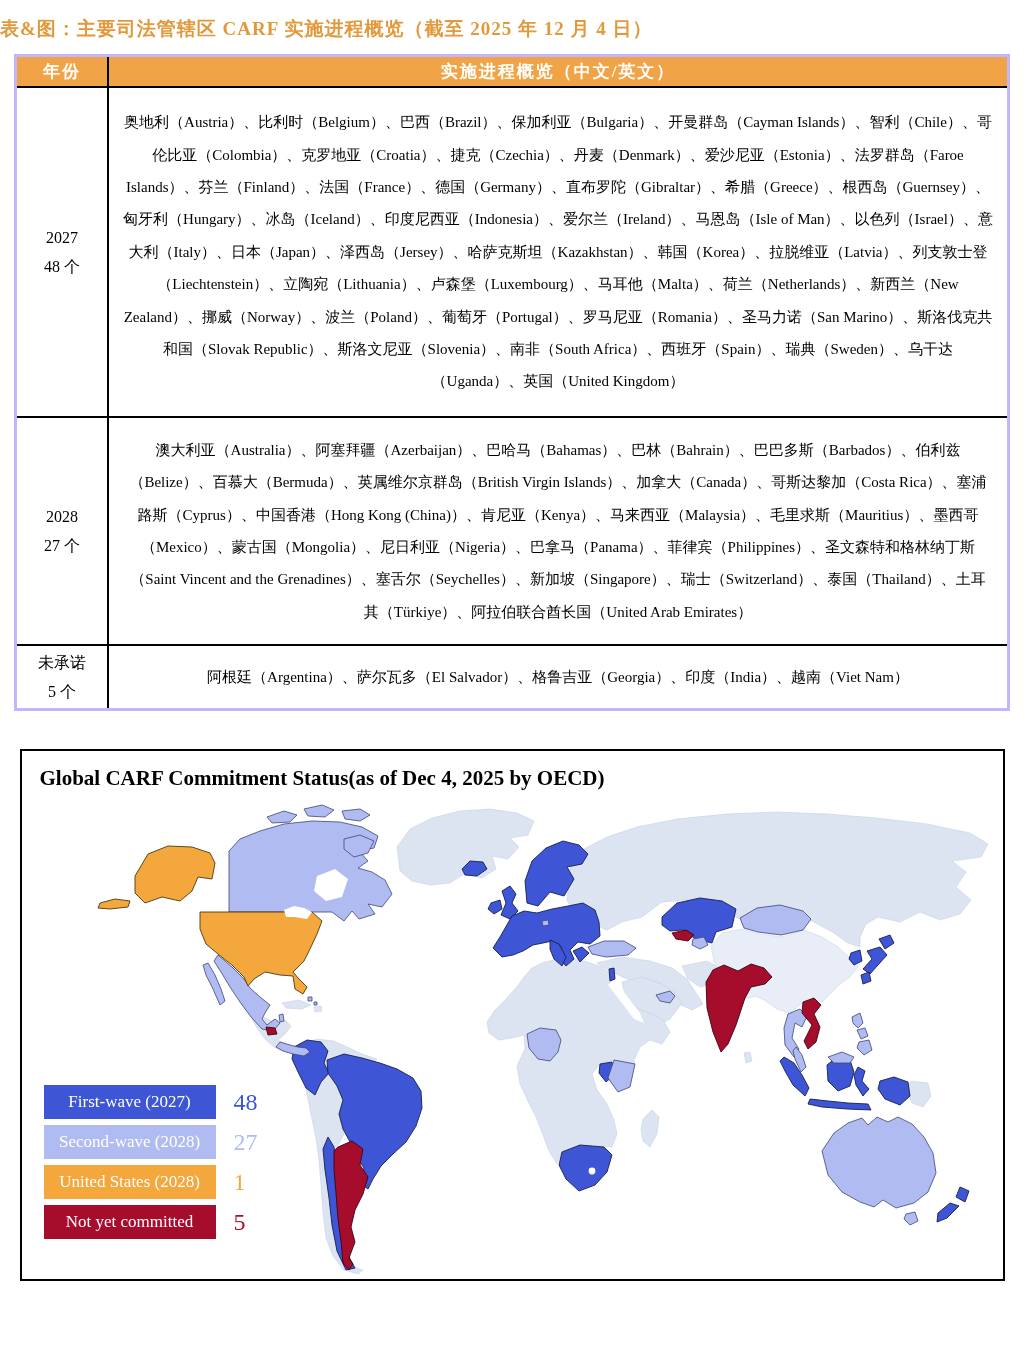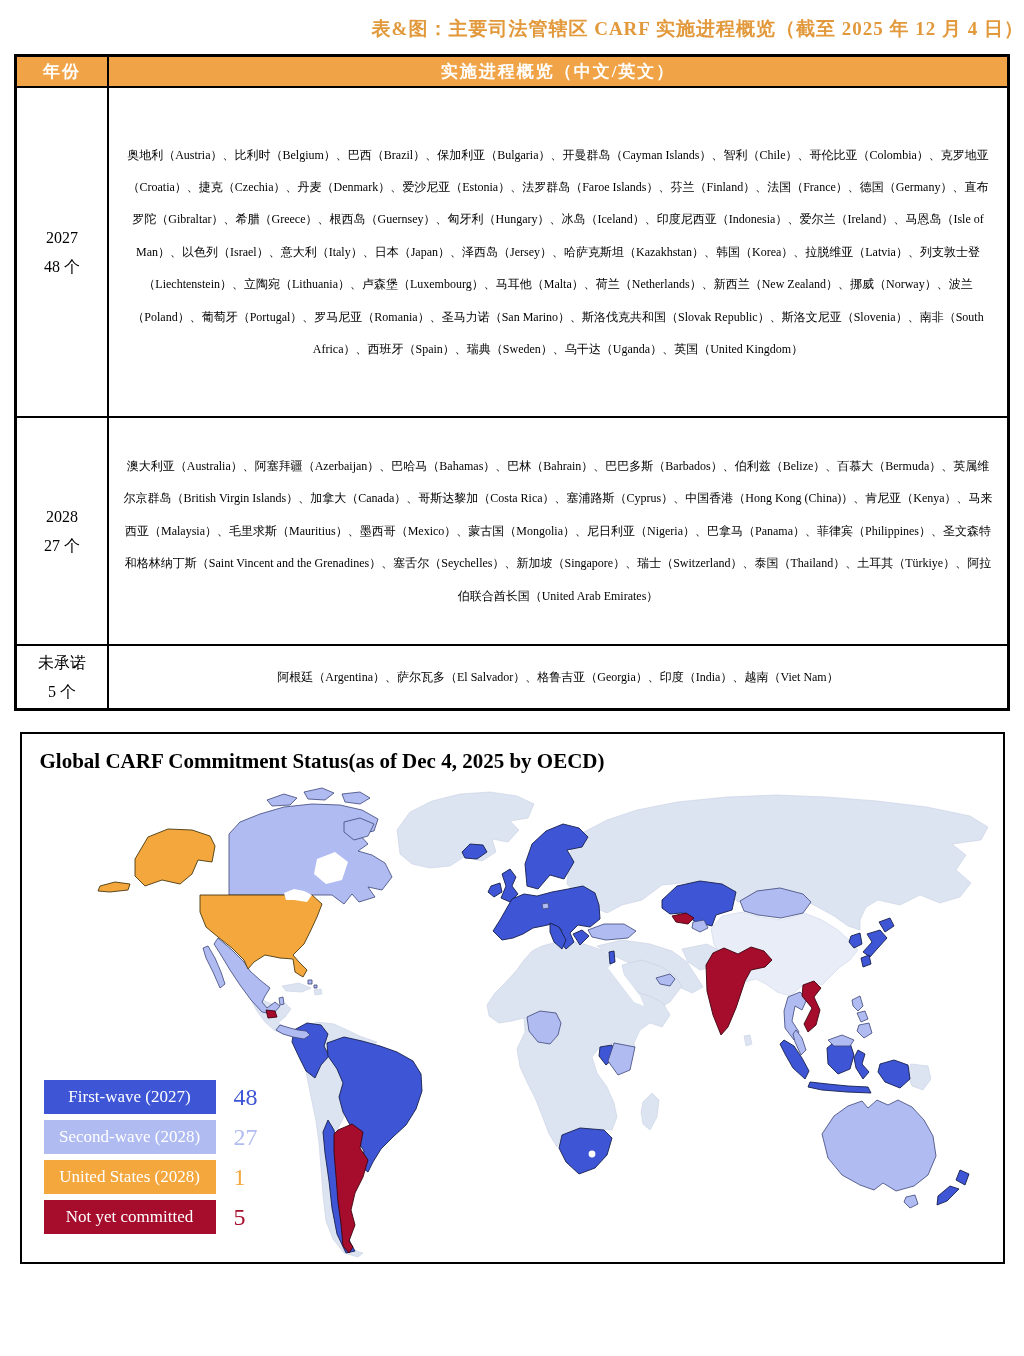--- a/index.html
+++ b/index.html
@@ -2,66 +2,66 @@
 <html><head>
 <meta charset="utf-8">
 <style>
   html,body{margin:0;padding:0;}
   body{
     width:1024px;height:1356px;background:#ffffff;color:#000;
     font-family:"Liberation Serif","DejaVu Serif",serif;
     --accent:#e2993b; --header-bg:#f0a447;
   }
   .fig-title{
-    padding-top:16px;text-align:right;font-size:19px;font-weight:bold;
+    padding-top:16px;text-align:left;font-size:19px;font-weight:bold;
     color:var(--accent);letter-spacing:1px;
   }
   table.carf-table{
     border-collapse:collapse;table-layout:fixed;
     width:996px;margin:12px auto 0 auto;
-    border:3px solid #000000;
+    border:3px solid #c4b5fd;
   }
   .carf-table th,.carf-table td{border:2px solid #000;}
   .carf-table th{
     background:var(--header-bg);color:#fff;font-weight:bold;
     font-size:17px;height:27px;letter-spacing:2px;
   }
   .col-year{width:88px;}
   td.year-cell{text-align:center;font-size:16px;line-height:29px;vertical-align:middle;}
   td.jur-cell{
-    text-align:center;font-size:12px;line-height:32.4px;
+    text-align:center;font-size:15px;line-height:32.4px;
     padding:1px 14px;vertical-align:middle;
   }
   tr.r0 td{height:326px;}
   tr.r1 td{height:224px;}
   tr.r2 td{height:60px;}
   tr.r3 td{height:60px;}
 
   .map-panel{
     position:relative;width:981px;height:528px;
-    margin:21px auto 0 auto;border:2px solid #000;
+    margin:38px auto 0 auto;border:2px solid #000;
     --m-first:#3e55d6;--m-second:#b0bcf1;--m-us:#f3a73d;--m-not:#a60d2d;
     --m-nodata:#dce3f1;--m-nodata2:#e8edf8;
     overflow:hidden;background:#fff;
   }
   .map-title{
     position:absolute;top:15px;left:18px;z-index:3;
     font-size:21px;font-weight:bold;color:#000;
   }
   .map-svg{position:absolute;left:0;top:0;width:981px;height:528px;z-index:1;}
   .land {fill:var(--m-nodata); stroke:#c7d0e3;stroke-width:.6;}
   .land2{fill:var(--m-nodata2);stroke:#ccd5e7;stroke-width:.6;}
   .c1{fill:var(--m-first); stroke:#16204e;stroke-width:.9;}
   .c2{fill:var(--m-second);stroke:#3c4578;stroke-width:.8;}
   .c3{fill:var(--m-us);   stroke:#4a3a10;stroke-width:.9;}
   .c4{fill:var(--m-not);  stroke:#3d030f;stroke-width:.9;}
   .water{fill:#ffffff;stroke:none;}
 
   .legend{
-    position:absolute;left:22px;top:346px;z-index:4;
+    position:absolute;left:22px;top:334px;z-index:4;
     display:flex;flex-direction:column;gap:6px;
   }
   .legend-row{display:flex;align-items:center;gap:18px;}
   .swatch{
     width:172px;height:34px;background:var(--c);color:#fff;
     display:flex;align-items:center;justify-content:center;
     font-size:17px;
   }
   .count{font-size:24px;font-weight:normal;color:var(--c);}
 </style>

